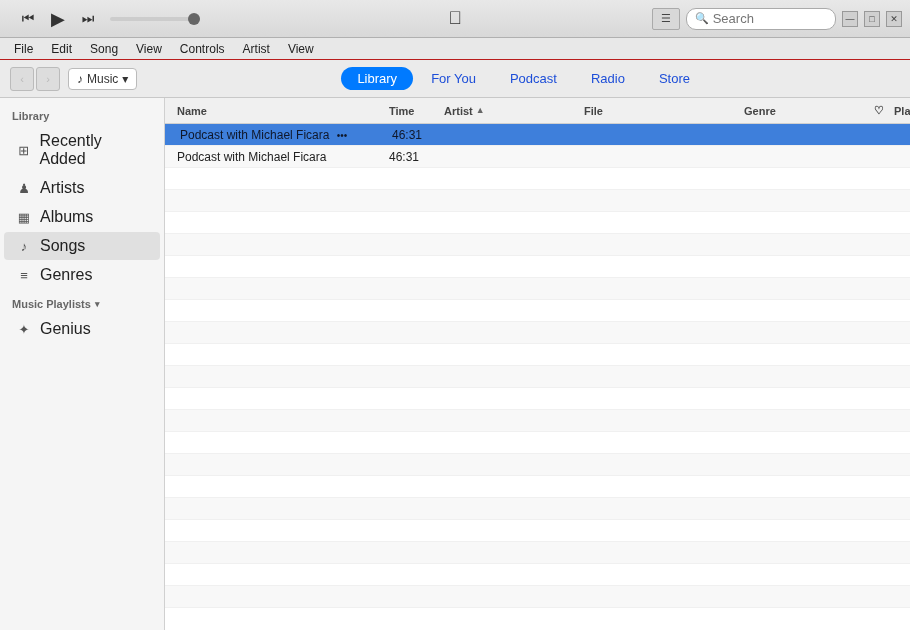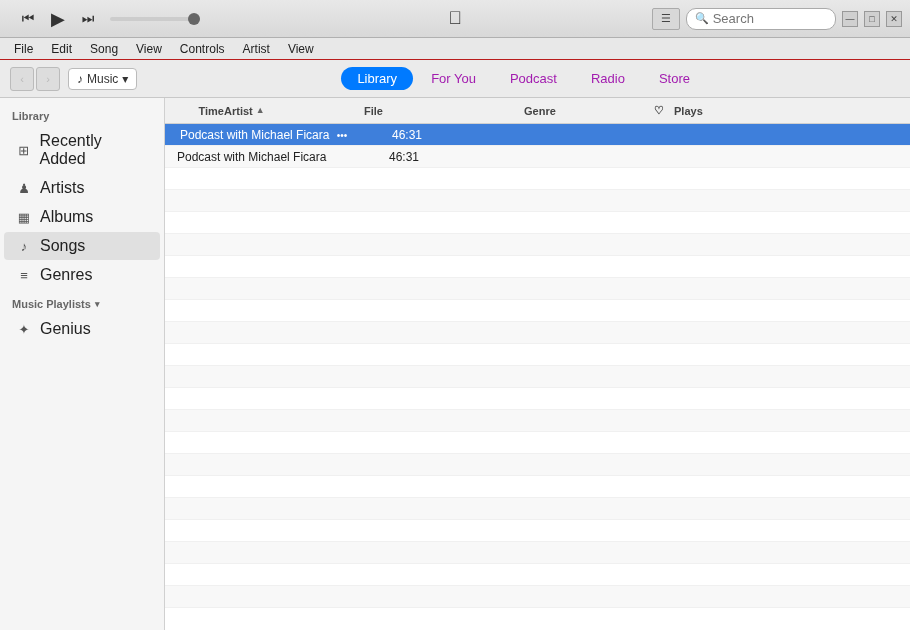--- a/index.html
+++ b/index.html
@@ -194,21 +194,21 @@
       gap: 2px;
       margin: 0 auto;
     }
     .tab-btn {
       padding: 4px 16px;
       font-size: 13px;
       border-radius: 14px;
       cursor: pointer;
       border: none;
       background: transparent;
-      color: #a21caf;
+      color: #1d4ed8;
     }
     .tab-btn.active {
       background: #007aff;
       color: white;
     }
 
     
     .main-layout {
       display: flex;
       height: calc(630px - 38px - 22px - 38px);
@@ -278,21 +278,21 @@
       background: #f0f0f0;
       border-bottom: 1px solid #d0d0d0;
       height: 26px;
       padding: 0 4px;
       font-size: 11px;
       color: #444;
       font-weight: 600;
       flex-shrink: 0;
     }
     .col-name { flex: 0 0 220px; padding-left: 8px; display: flex; align-items: center; gap: 4px; }
-    .col-time { flex: 0 0 55px; text-align: right; }
+    .col-time { flex: 0 0 55px; }
     .col-artist { flex: 0 0 140px; display: flex; align-items: flex-start; gap: 3px; }
     .col-album { flex: 0 0 160px; }
     .col-genre { flex: 0 0 120px; }
     .col-heart { flex: 0 0 30px; text-align: center; }
     .col-plays { flex: 0 0 60px; }
     .sort-arrow { font-size: 9px; color: #666; }
 
     
     .table-body {
       flex: 1;
@@ -303,21 +303,21 @@
       align-items: center;
       height: 22px;
       padding: 0 4px;
       font-size: 12px;
       color: #222;
       cursor: pointer;
       border-bottom: 1px solid #f0f0f0;
     }
     .table-row:nth-child(even) { background: #f8f8f8; }
     .table-row:nth-child(odd) { background: white; }
-    .table-row.selected { background: #3e7fdb !important; color: #ffffff; padding-left: 7px; }
+    .table-row.selected { background: #3e7fdb !important; color: #0f172a; padding-left: 7px; }
 
     .row-name { flex: 0 0 220px; padding-left: 8px; white-space: nowrap; overflow: hidden; text-overflow: ellipsis; }
     .row-time { flex: 0 0 55px; }
     .row-artist { flex: 0 0 140px; }
     .row-album { flex: 0 0 160px; }
     .row-genre { flex: 0 0 120px; }
     .row-heart { flex: 0 0 30px; text-align: center; }
     .row-plays { flex: 0 0 60px; }
 
     .dots { font-size: 10px; margin-left: 4px; }
@@ -415,20 +415,23 @@
     </div>
     <div class="sidebar-item">
       <span class="sidebar-item-icon">✦</span>
       <span class="sidebar-item-text">Genius</span>
     </div>
   </div>
 
   <div class="content-area">
 
     <div class="table-header">
+      <div class="col-name">
+        <span>Name</span>
+      </div>
       <div class="col-time">
         <span>Time</span>
       </div>
       <div class="col-artist">
         <span>Artist</span>
         <span class="sort-arrow">▲</span>
       </div>
       <div class="col-album">
         <span>File</span>
       </div>

